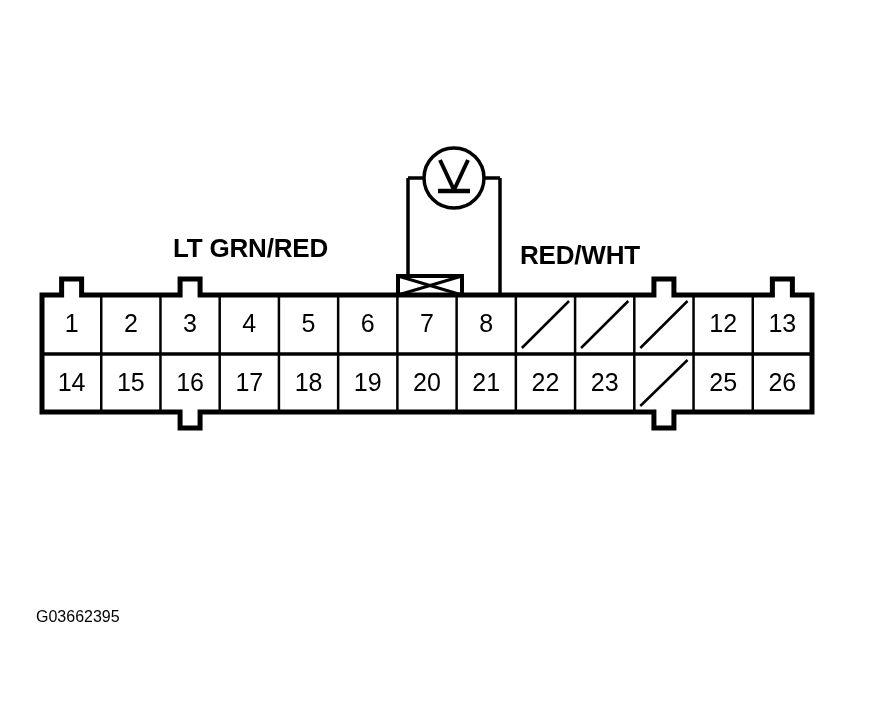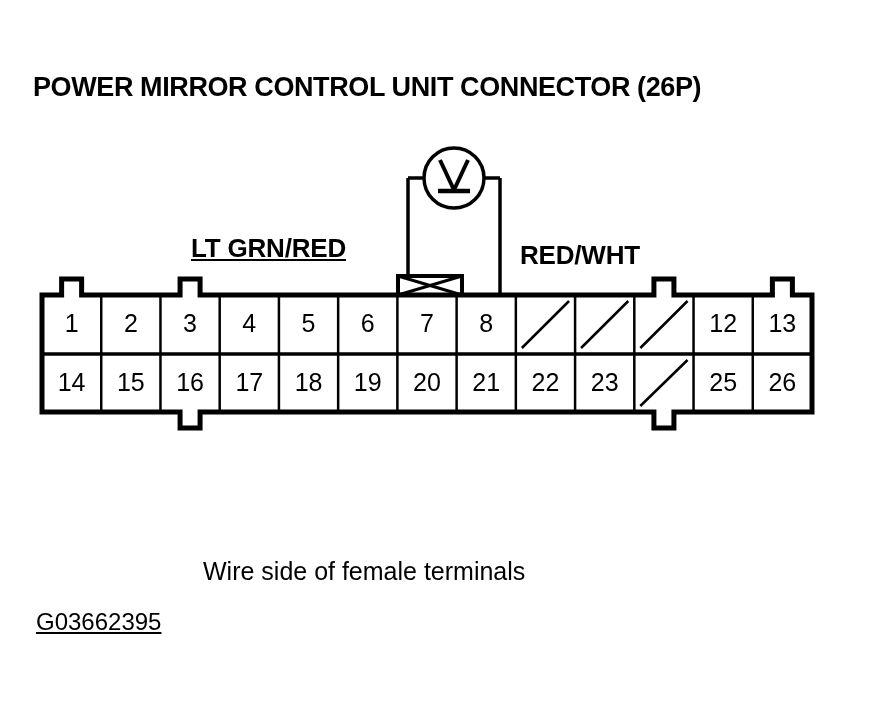--- a/index.html
+++ b/index.html
@@ -31,36 +31,35 @@
     letter-spacing: -0.4px;
     white-space: nowrap;
   }
   .wire-label {
     position: absolute;
     font-size: 26px;
     font-weight: bold;
     white-space: nowrap;
     letter-spacing: -0.2px;
   }
-  #wire-label-left  { left: 191px; top: 233px; text-decoration: underline; }
+  #wire-label-left  { left: 173px; top: 233px; }
   #wire-label-right { left: 520px; top: 240px; }
   .caption {
     position: absolute;
     left: 203px;
     top: 557px;
     font-size: 25px;
     white-space: nowrap;
   }
   .figure-id {
     position: absolute;
     left: 36px;
     top: 608px;
-    font-size: 24px;
+    font-size: 16px;
     white-space: nowrap;
-    text-decoration: underline;
   }
   svg.canvas {
     position: absolute;
     left: 0;
     top: 0;
     width: 889px;
     height: 706px;
   }
   text.cellnum {
     font-family: "Liberation Sans", sans-serif;
@@ -68,21 +67,20 @@
     fill: #000000;
     text-anchor: middle;
     dominant-baseline: middle;
   }
 </style>
 </head>
 <body>
 
 <div id="diagram-root">
 
-  <div class="title">POWER MIRROR CONTROL UNIT CONNECTOR (26P)</div>
 
   <div class="wire-label" id="wire-label-left">LT GRN/RED</div>
   <div class="wire-label" id="wire-label-right">RED/WHT</div>
 
   <svg class="canvas" id="canvas" viewBox="0 0 889 706">
       <line x1="408" y1="178" x2="424" y2="178" stroke="#000000" stroke-width="3.5" stroke-linecap="butt"></line>
       <line x1="484" y1="178" x2="500" y2="178" stroke="#000000" stroke-width="3.5" stroke-linecap="butt"></line>
       <line x1="408" y1="178" x2="408" y2="276" stroke="#000000" stroke-width="3.5" stroke-linecap="butt"></line>
       <line x1="500" y1="178" x2="500" y2="295" stroke="#000000" stroke-width="3.5" stroke-linecap="butt"></line>
       <circle cx="454" cy="178" r="30" fill="#ffffff" stroke="#000000" stroke-width="3.5"></circle>
@@ -179,16 +177,15 @@
         <line x1="640.3076923076924" y1="406" x2="687.5384615384617" y2="360" stroke="#000000" stroke-width="2.5"></line>
       </g>
       <g>
         <text class="cellnum" x="723.1538461538462" y="384">25</text>
       </g>
       <g>
         <text class="cellnum" x="782.3846153846155" y="384">26</text>
       </g>
     </svg>
 
-  <div class="caption">Wire side of female terminals</div>
   <div class="figure-id">G03662395</div>
 
 </div>
 
 </body></html>

